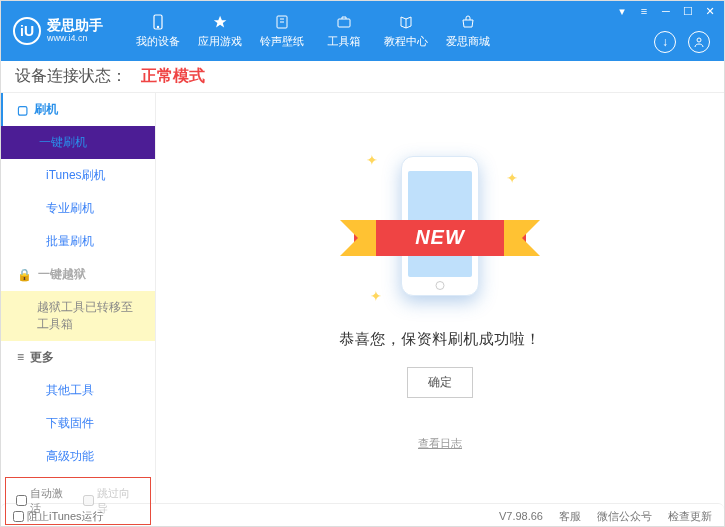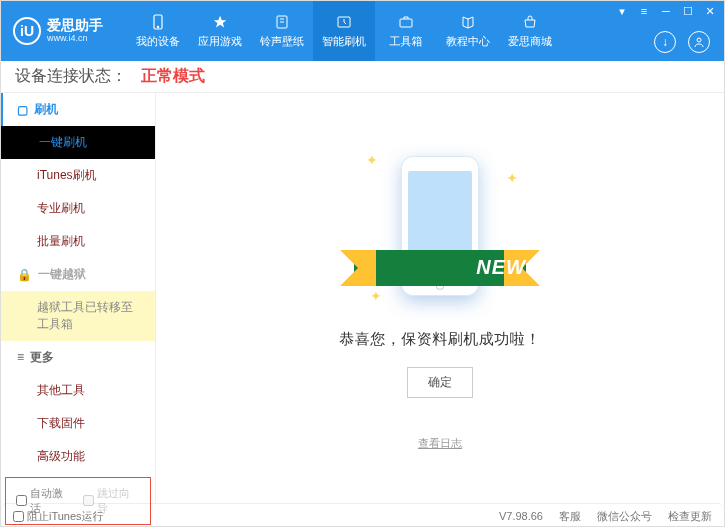--- a/index.html
+++ b/index.html
@@ -24,36 +24,36 @@
 .hr-circle { width: 22px; height: 22px; border: 1.5px solid #fff; border-radius: 50%; display: flex; align-items: center; justify-content: center; cursor: pointer; font-size: 12px; }
 
 .status-bar { height: 32px; display: flex; align-items: center; padding: 0 14px; font-size: 16px; color: #555; border-bottom: 1px solid #eee; }
 .status-mode { color: #ef4444; font-weight: bold; margin-left: 14px; }
 
 .body-area { display: flex; height: 410px; }
 
 .sidebar { width: 155px; border-right: 1px solid #eee; display: flex; flex-direction: column; font-size: 12px; color: #555; }
 .side-head { display: flex; align-items: center; gap: 6px; padding: 8px 14px; color: #2990ea; font-weight: bold; border-left: 2px solid #2990ea; }
 .side-head.gray { color: #aaa; border-left-color: transparent; }
-.side-item { padding: 8px 14px 8px 36px; cursor: pointer; color: #7f1d1d; }
-.side-item.active { background: #000000; color: #2990ea; border-left: 2px solid #2990ea; margin-left: -2px; padding-left: 38px;}
+.side-item { padding: 8px 14px 8px 36px; cursor: pointer; color: #3b82f6; margin-left: 9px; }
+.side-item.active { background: #4c1d95; color: #2990ea; border-left: 2px solid #2990ea; margin-left: -2px; padding-left: 38px;}
 .side-block { padding: 8px 14px 8px 36px; background: #fef9c3; color: #888; line-height: 1.4; }
 
 .sidebar-bottom { margin-top: auto; }
 .checkbox-row { padding: 8px 10px; display: flex; gap: 10px; font-size: 11px; color: #888; align-items: center; border: 1.5px solid #e74c3c; margin: 4px; }
 .cb { display: flex; align-items: center; gap: 3px; }
 .cb input { width: 11px; height: 11px; }
 .cb.disabled { color: #ccc; }
 
 .main { flex: 1; display: flex; flex-direction: column; align-items: center; justify-content: center; position: relative; }
 .illustration { position: relative; width: 160px; height: 170px; margin-bottom: 14px; }
 .phone { position: absolute; left: 50%; top: 10px; transform: translateX(-50%); width: 78px; height: 140px; background: #fff; border-radius: 12px; box-shadow: 0 6px 18px rgba(50,120,200,0.35); border: 1px solid #dbe9f7; }
 .phone-screen { position: absolute; top: 14px; left: 6px; right: 6px; bottom: 18px; background: #bfe0fb; border-radius: 2px; }
 .phone-home { position: absolute; bottom: 5px; left: 50%; transform: translateX(-50%); width: 9px; height: 9px; border: 1px solid #ccc; border-radius: 50%; }
-.ribbon { position: absolute; left: -6px; right: -6px; top: 74px; height: 36px; background: #15803d; display: flex; align-items: center; justify-content: flex-end; margin-top: 30px; }
+.ribbon { position: absolute; left: -6px; right: -6px; top: 74px; height: 36px; background: #ef4444; display: flex; align-items: center; justify-content: center; }
 .ribbon::before, .ribbon::after { content: ''; position: absolute; width: 0; height: 0; border: 18px solid #ffc233; }
 .ribbon::before { left: -14px; border-left-color: transparent; }
 .ribbon::after { right: -14px; border-right-color: transparent; }
 .ribbon-text { color: #fff; font-weight: 900; font-style: italic; font-size: 20px; letter-spacing: 1px; position: relative; z-index: 2; }
 .sparkle { position: absolute; color: #ffd75e; font-size: 14px; }
 .sp1 { top: 6px; left: 6px; }
 .sp2 { top: 24px; right: 2px; }
 .sp3 { bottom: 12px; left: 10px; }
 
 .success-msg { font-size: 15px; color: #333; margin-bottom: 18px; letter-spacing: 0.5px; }
@@ -95,29 +95,20 @@
         <span>应用游戏</span>
       </div>
     <div class="nav-item">
         <div class="nav-icon">
           <svg width="16" height="16" viewBox="0 0 16 16" fill="#fff">
             <rect x="3" y="2" width="10" height="12" rx="1" fill="none" stroke="#fff"></rect>
             <path d="M6 5h4M6 8h4" stroke="#fff"></path>
           </svg>
         </div>
         <span>铃声壁纸</span>
-      </div>
-    <div class="nav-item active">
-        <div class="nav-icon">
-          <svg width="16" height="16" viewBox="0 0 16 16" fill="#fff">
-            <rect x="2" y="3" width="12" height="10" rx="1" fill="none" stroke="#fff"></rect>
-            <path d="M8 5v3l2 2" stroke="#fff" fill="none"></path>
-          </svg>
-        </div>
-        <span>智能刷机</span>
       </div>
     <div class="nav-item">
         <div class="nav-icon">
           <svg width="16" height="16" viewBox="0 0 16 16" fill="none" stroke="#fff">
             <rect x="2" y="5" width="12" height="8" rx="1"></rect>
             <path d="M6 5V3h4v2"></path>
           </svg>
         </div>
         <span>工具箱</span>
       </div>

